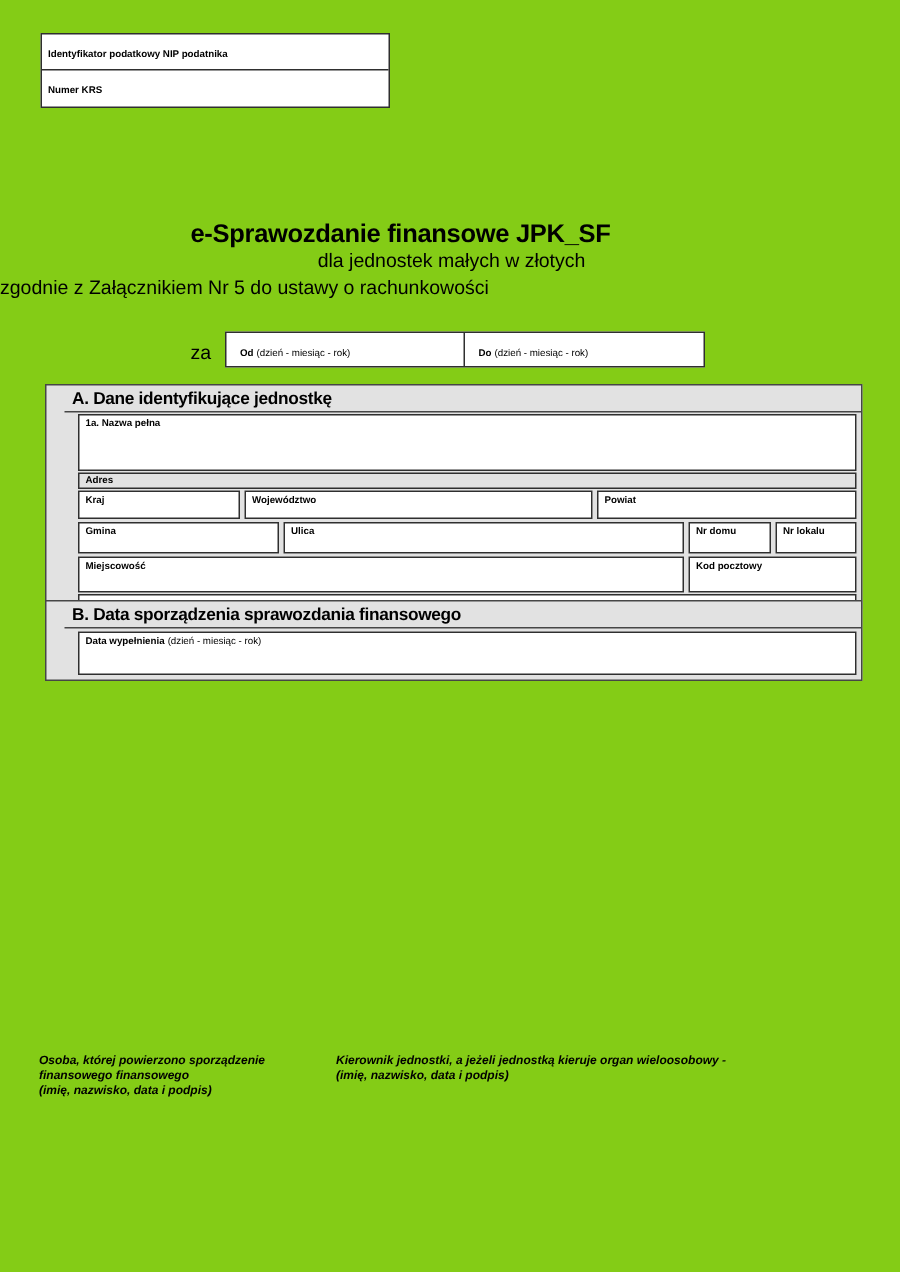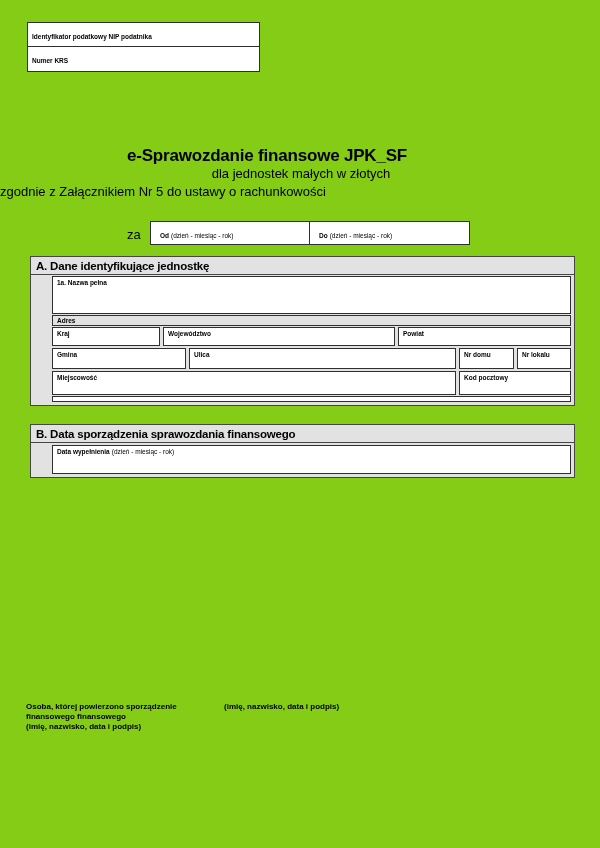--- a/index.html
+++ b/index.html
@@ -20,30 +20,30 @@
   .sub1{position:absolute;top:166px;left:0;width:602px;text-align:center;font-size:13px;}
   .sub2{position:absolute;top:184px;left:0;width:600px;text-align:left;font-size:13px;}
   
   .za{position:absolute;left:127px;top:227px;font-size:13px;font-weight:normal;}
   .periodbox{position:absolute;left:150px;top:221px;width:320px;height:24px;
     border:1.5px solid #2f2f2f;box-sizing:border-box;background:#fff;display:flex;}
   .pcell{width:50%;box-sizing:border-box;padding:2px 0 0 9px;}
   .pcell.first{border-right:1.5px solid #2f2f2f;}
   
   .section{position:absolute;left:30px;width:545px;background:#e2e2e2;
-    border:1.5px solid #464646;box-sizing:border-box;}
+    border:1.5px solid #464646;box-sizing:border-box;padding-left:12px;}
   .sec-a{top:256px;height:150px;}
-  .sec-b{top:424px;height:54px;}
+  .sec-b{top:400px;height:54px;}
   .sec-h{font-size:11.5px;font-weight:bold;letter-spacing:-0.2px;
     padding:3px 0 2px 5px;border-bottom:1.5px solid #464646;}
   .field{position:absolute;background:#fff;border:1px solid #2f2f2f;box-sizing:border-box;}
   .flabel{padding:2px 0 0 4px;font-size:6.5px;font-weight:bold;line-height:8px;}
   .graybar{position:absolute;background:#e2e2e2;border:1px solid #2f2f2f;box-sizing:border-box;}
   
-  .sig{position:absolute;top:702px;font-size:8px;font-weight:bold;line-height:10px;}
+  .sig{position:absolute;top:702px;font-size:8px;font-weight:bold;line-height:10px;font-style:italic;}
   .sig-left{left:26px;}
   .sig-right{left:224px;}
 </style>
 </head>
 <body>
 
 <div class="page">
 
   <div class="idbox">
     <div class="idrow first">
@@ -120,16 +120,17 @@
       </div>
     </div>
   </div>
 
   <div class="sig sig-left">
     <div>Osoba, której powierzono sporządzenie</div>
     <div>finansowego finansowego</div>
     <div>(imię, nazwisko, data i podpis)</div>
   </div>
   <div class="sig sig-right">
+    <div>Kierownik jednostki, a jeżeli jednostką kieruje organ wieloosobowy -</div>
     <div>(imię, nazwisko, data i podpis)</div>
   </div>
 
 </div>
 
 </body></html>

